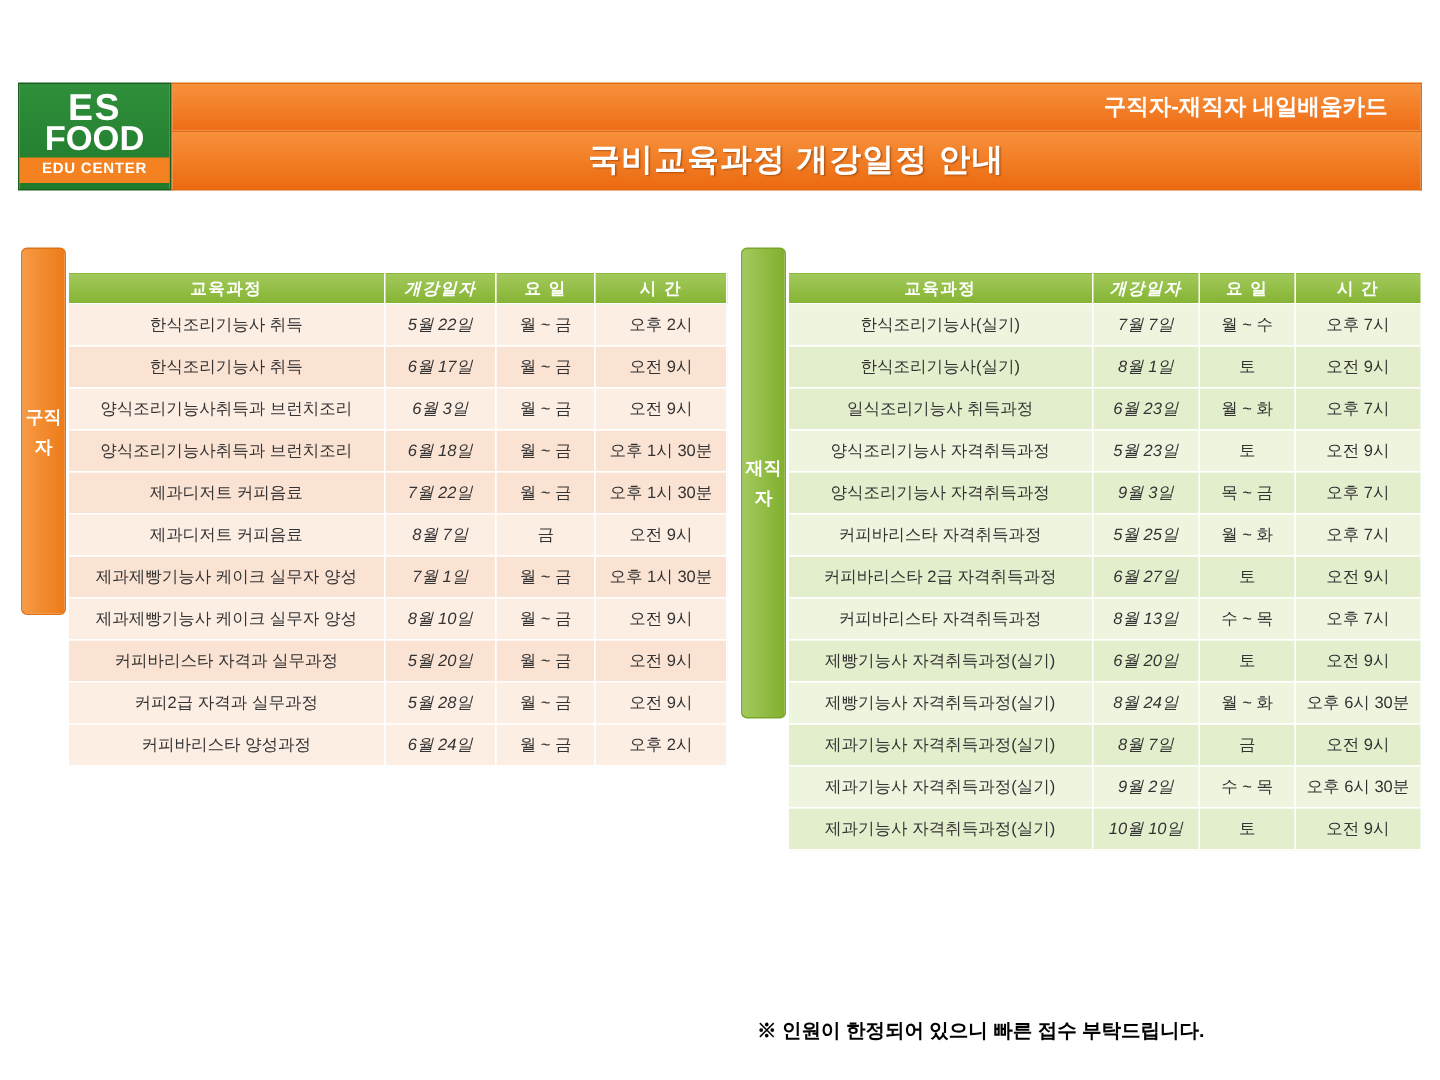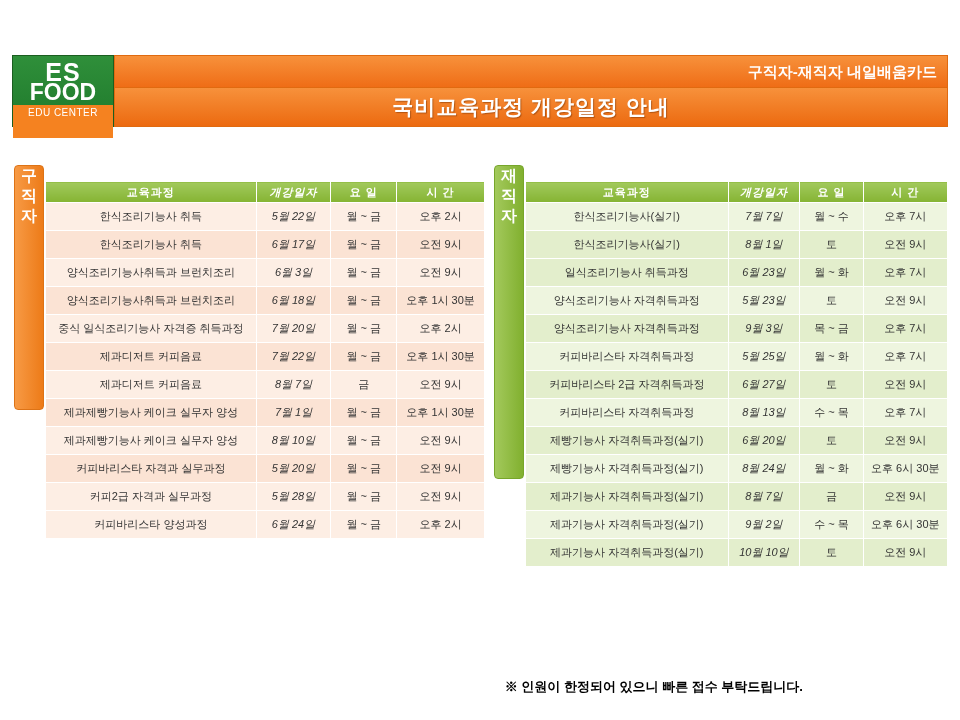--- a/index.html
+++ b/index.html
@@ -46,45 +46,45 @@
     color: #ffffff;
   }
   .logo-food {
     font-size: 23px;
     font-weight: bold;
     line-height: 19px;
     color: #ffffff;
   }
   .logo-edu {
     font-size: 10px;
-    font-weight: normal;
+    font-weight: bold;
     letter-spacing: 0.5px;
     line-height: 14px;
     background: #f58220;
     margin-top: 3px;
-    padding: 1px 0 18px 0;
+    padding: 1px 0 2px 0;
     color: #ffffff;
   }
 
   .banner-top {
     position: absolute;
     left: 102px;
     top: 0;
     width: 834px;
     height: 33px;
     background: #f47c20;
     background: linear-gradient(180deg, #f7913b 0%, #ef6d16 100%);
     border: 1px solid #e06a10;
     box-sizing: border-box;
     color: #ffffff;
     font-size: 15px;
     font-weight: bold;
     text-align: right;
     line-height: 31px;
-    padding-right: 10px;
+    padding-right: 22px;
   }
   .banner-bottom {
     position: absolute;
     left: 102px;
     top: 33px;
     width: 834px;
     height: 39px;
     background: #f47c20;
     background: linear-gradient(180deg, #f7913b 0%, #ec6a10 100%);
     border: 1px solid #e06a10;
@@ -98,25 +98,26 @@
     letter-spacing: 1px;
     text-shadow: 1px 1px 1px rgba(120,50,0,0.5);
   }
 
   
   .side-tab {
     position: absolute;
     width: 30px;
     border-radius: 4px;
     color: #ffffff;
-    font-size: 16px;
+    font-size: 12px;
     font-weight: bold;
     text-align: center;
     display: flex;
     flex-direction: column;
+    justify-content: center;
     align-items: center;
     line-height: 20px;
     box-sizing: border-box;
   }
   .side-tab.orange {
     left: 14px;
     top: 165px;
     height: 245px;
     background: #f0862a;
     background: linear-gradient(90deg, #f79a45 0%, #ed7b18 100%);
@@ -234,26 +235,20 @@
           <td class="col-date">6월 3일</td>
           <td class="col-day">월 ~ 금</td>
           <td class="col-time">오전 9시</td>
         </tr>
         <tr class="r-even">
           <td class="col-course">양식조리기능사취득과 브런치조리</td>
           <td class="col-date">6월 18일</td>
           <td class="col-day">월 ~ 금</td>
           <td class="col-time">오후 1시 30분</td>
         </tr>
-        <tr class="r-odd">
-          <td class="col-course">중식 일식조리기능사 자격증 취득과정</td>
-          <td class="col-date">7월 20일</td>
-          <td class="col-day">월 ~ 금</td>
-          <td class="col-time">오후 2시</td>
-        </tr>
         <tr class="r-even">
           <td class="col-course">제과디저트 커피음료</td>
           <td class="col-date">7월 22일</td>
           <td class="col-day">월 ~ 금</td>
           <td class="col-time">오후 1시 30분</td>
         </tr>
         <tr class="r-odd">
           <td class="col-course">제과디저트 커피음료</td>
           <td class="col-date">8월 7일</td>
           <td class="col-day">금</td>

